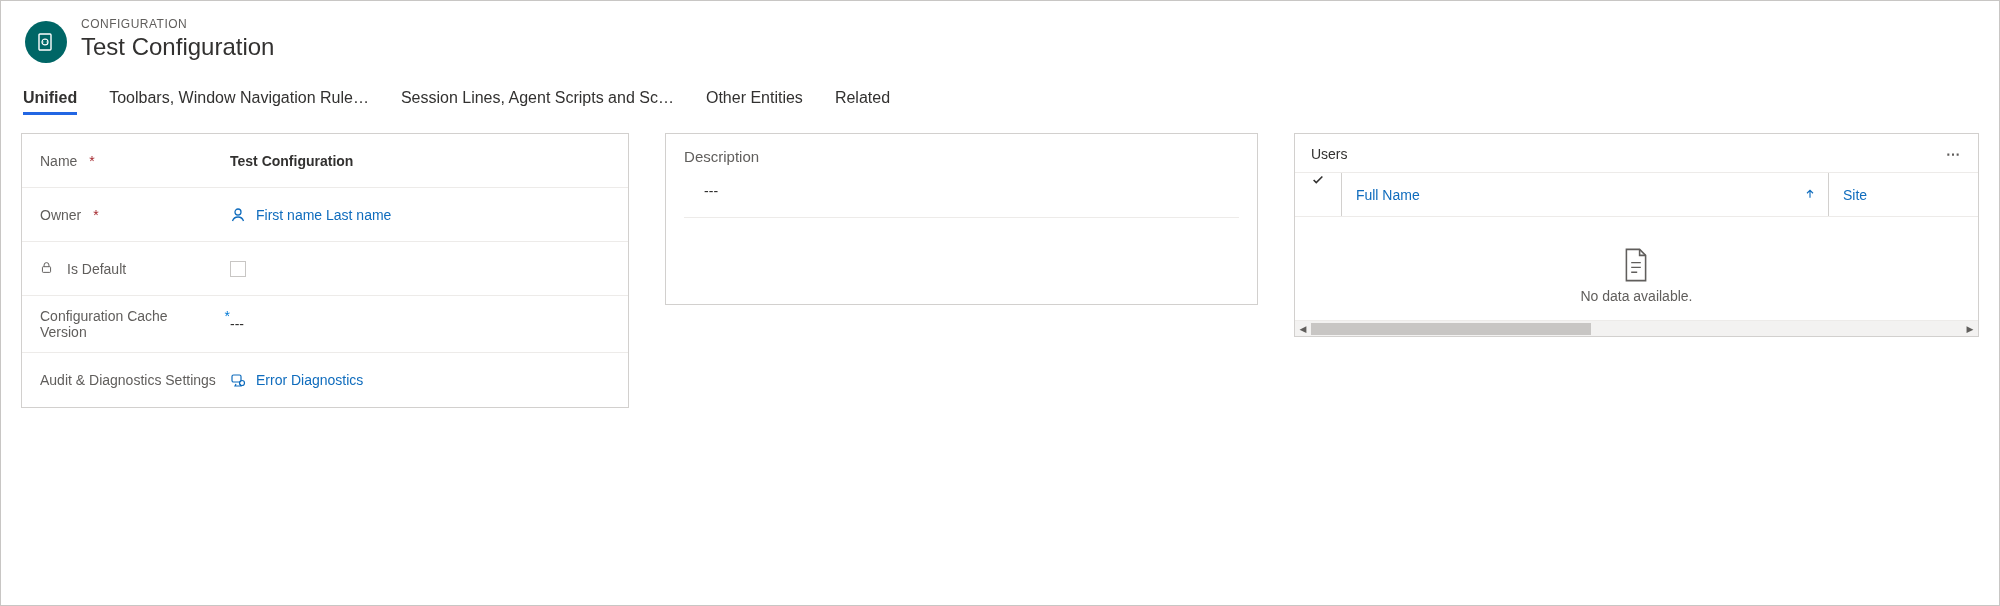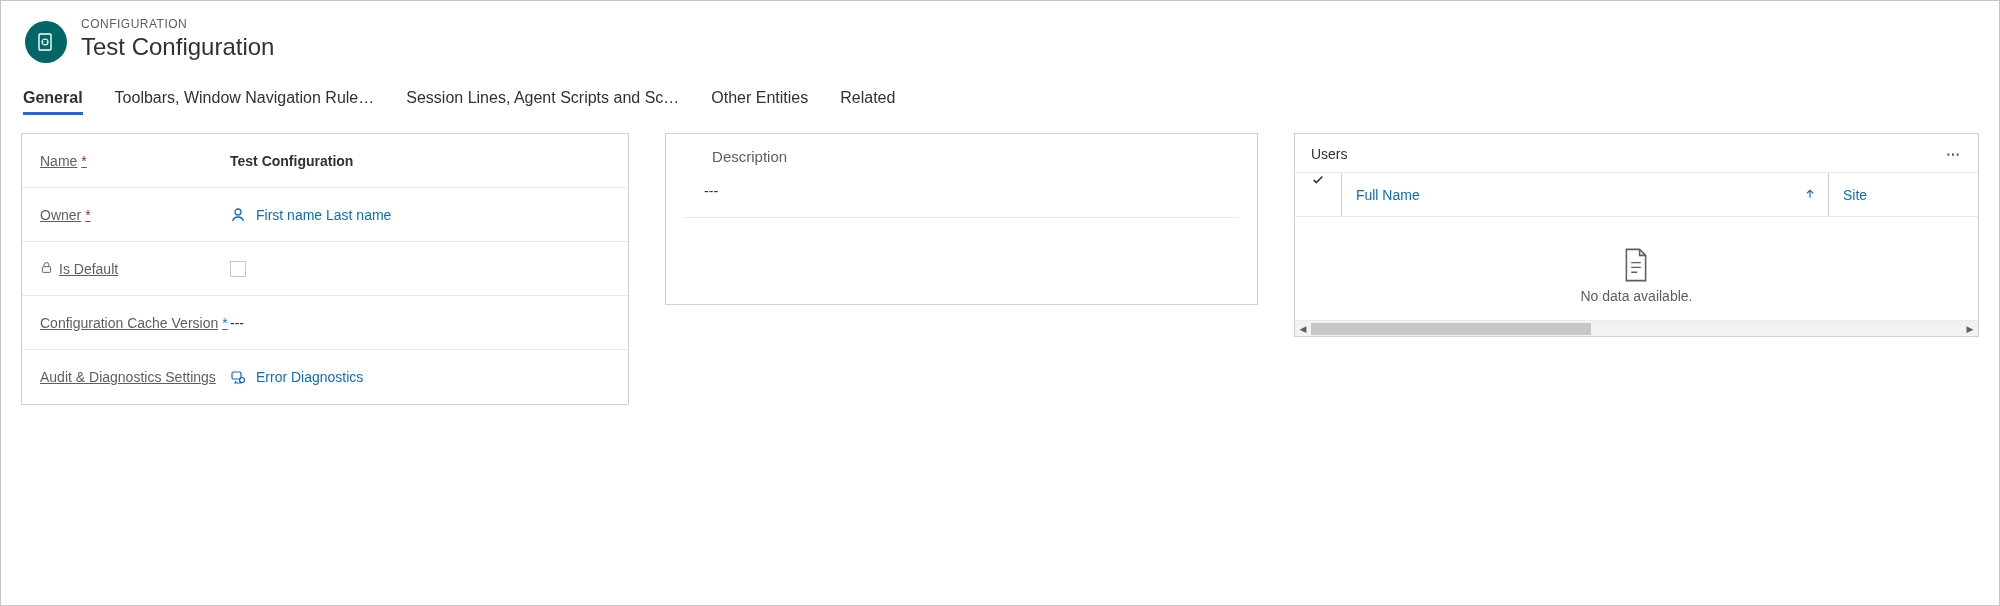--- a/index.html
+++ b/index.html
@@ -87,24 +87,23 @@
     align-items: center;
     border-bottom: 1px solid #edebe9;
     padding: 12px 18px;
     min-height: 54px;
   }
   .form-row:last-child { border-bottom: none; }
   .form-label-col {
     width: 190px;
     display: flex;
     align-items: flex-start;
-    gap: 0;
+    gap: 8px;
     color: #605e5c;
     font-size: 14px;
-    text-decoration: underline;
   }
   .req { color: #a4262c; font-size: 14px; margin-left: 4px; }
   .recm { color: #0078d4; font-size: 14px; margin-left: 4px; }
   .lock-icon { color: #605e5c; margin-right: 6px; display: inline-flex; align-items: center; }
   .form-value-col {
     flex: 1;
     display: flex;
     align-items: center;
     gap: 8px;
     color: #323130;
@@ -113,21 +112,20 @@
   .link { color: #0f6cbd; cursor: pointer; }
   .small-icon { display: inline-flex; align-items: center; color: #0f6cbd; width: 18px; height: 18px; }
   .checkbox {
     width: 16px; height: 16px;
     border: 1px solid #c8c6c4;
   }
   .middle .section-label {
     font-size: 15px;
     color: #605e5c;
     margin-bottom: 18px;
-    margin-left: 28px;
   }
   .middle .desc-value {
     padding-left: 20px;
     padding-bottom: 18px;
     border-bottom: 1px solid #edebe9;
   }
   .right-header {
     display: flex;
     align-items: center;
     justify-content: space-between;
@@ -186,21 +184,21 @@
       <path d="M9 7 L9 8 M9 12 L9 13 M6.5 10 L7.5 10 M10.5 10 L11.5 10" stroke="#fff" stroke-width="1"></path>
     </svg>
   </div>
   <div class="header-text">
     <div class="kicker">CONFIGURATION</div>
     <div class="title">Test Configuration</div>
   </div>
 </div>
 
 <div class="tabs">
-  <div class="tab active">General</div>
+  <div class="tab active">Unified</div>
   <div class="tab">Toolbars, Window Navigation Rule…</div>
   <div class="tab">Session Lines, Agent Scripts and Sc…</div>
   <div class="tab">Other Entities</div>
   <div class="tab">Related</div>
 </div>
 
 <div class="content">
 
   <div class="card left">
 

